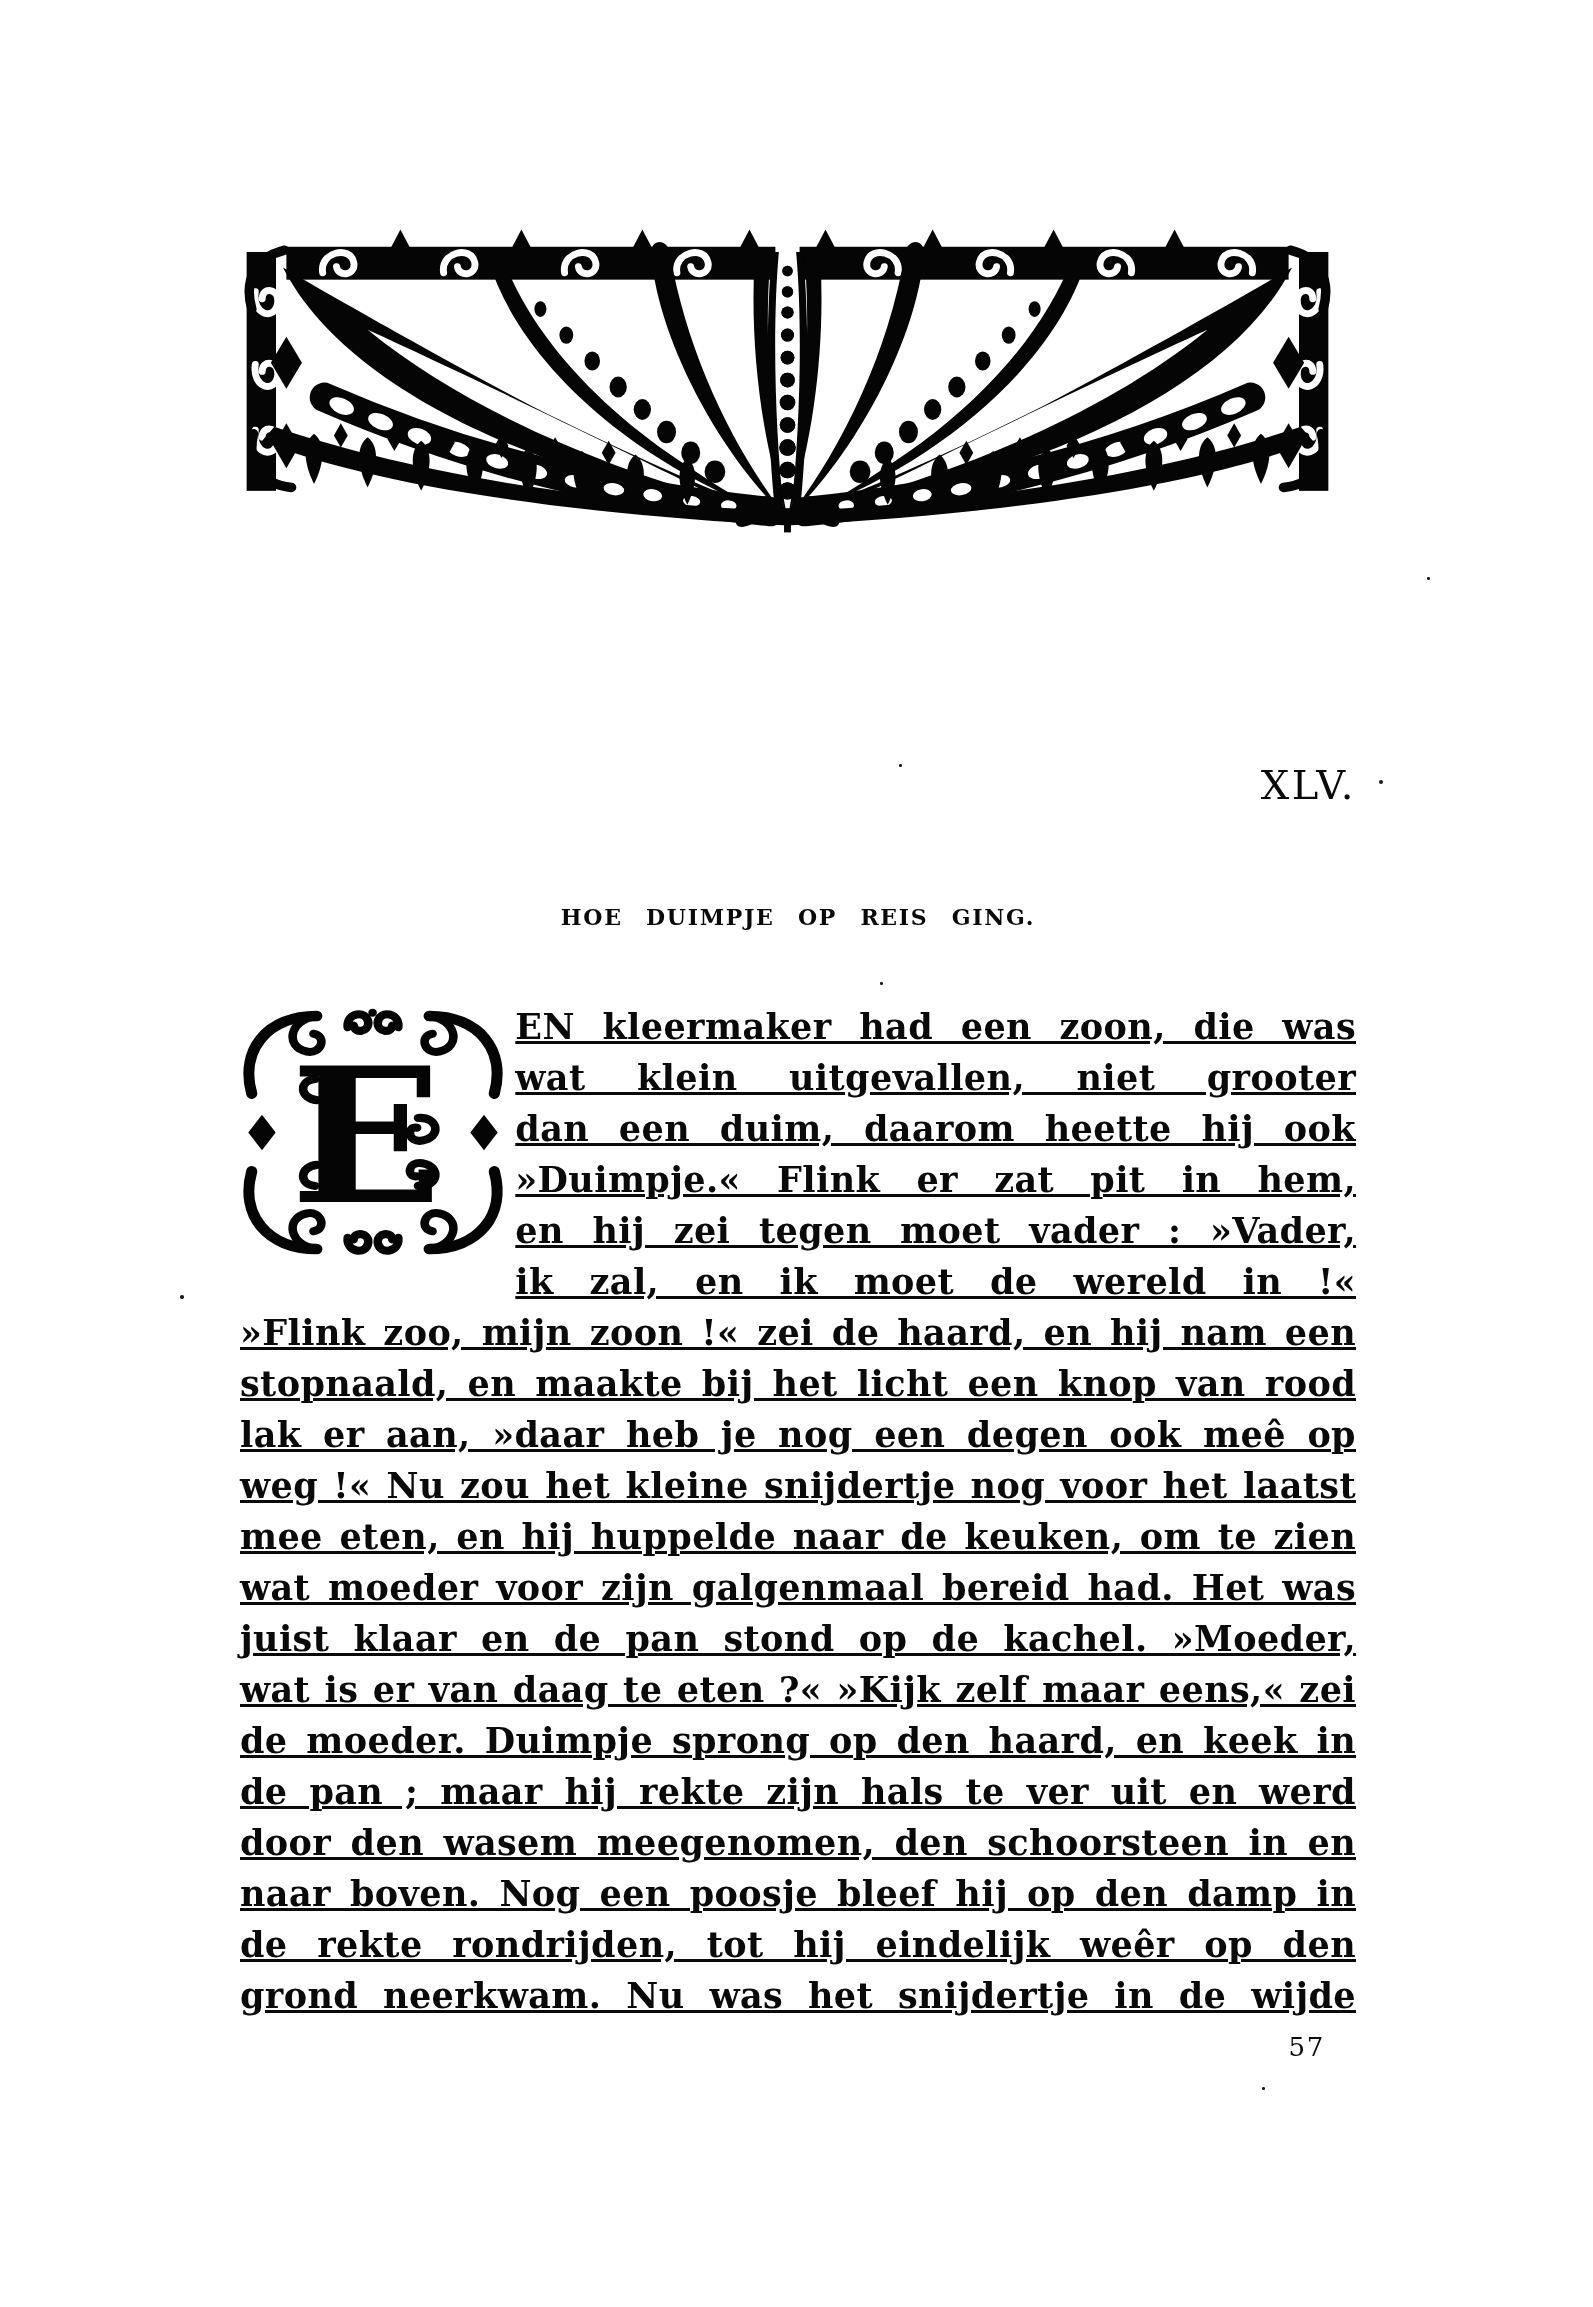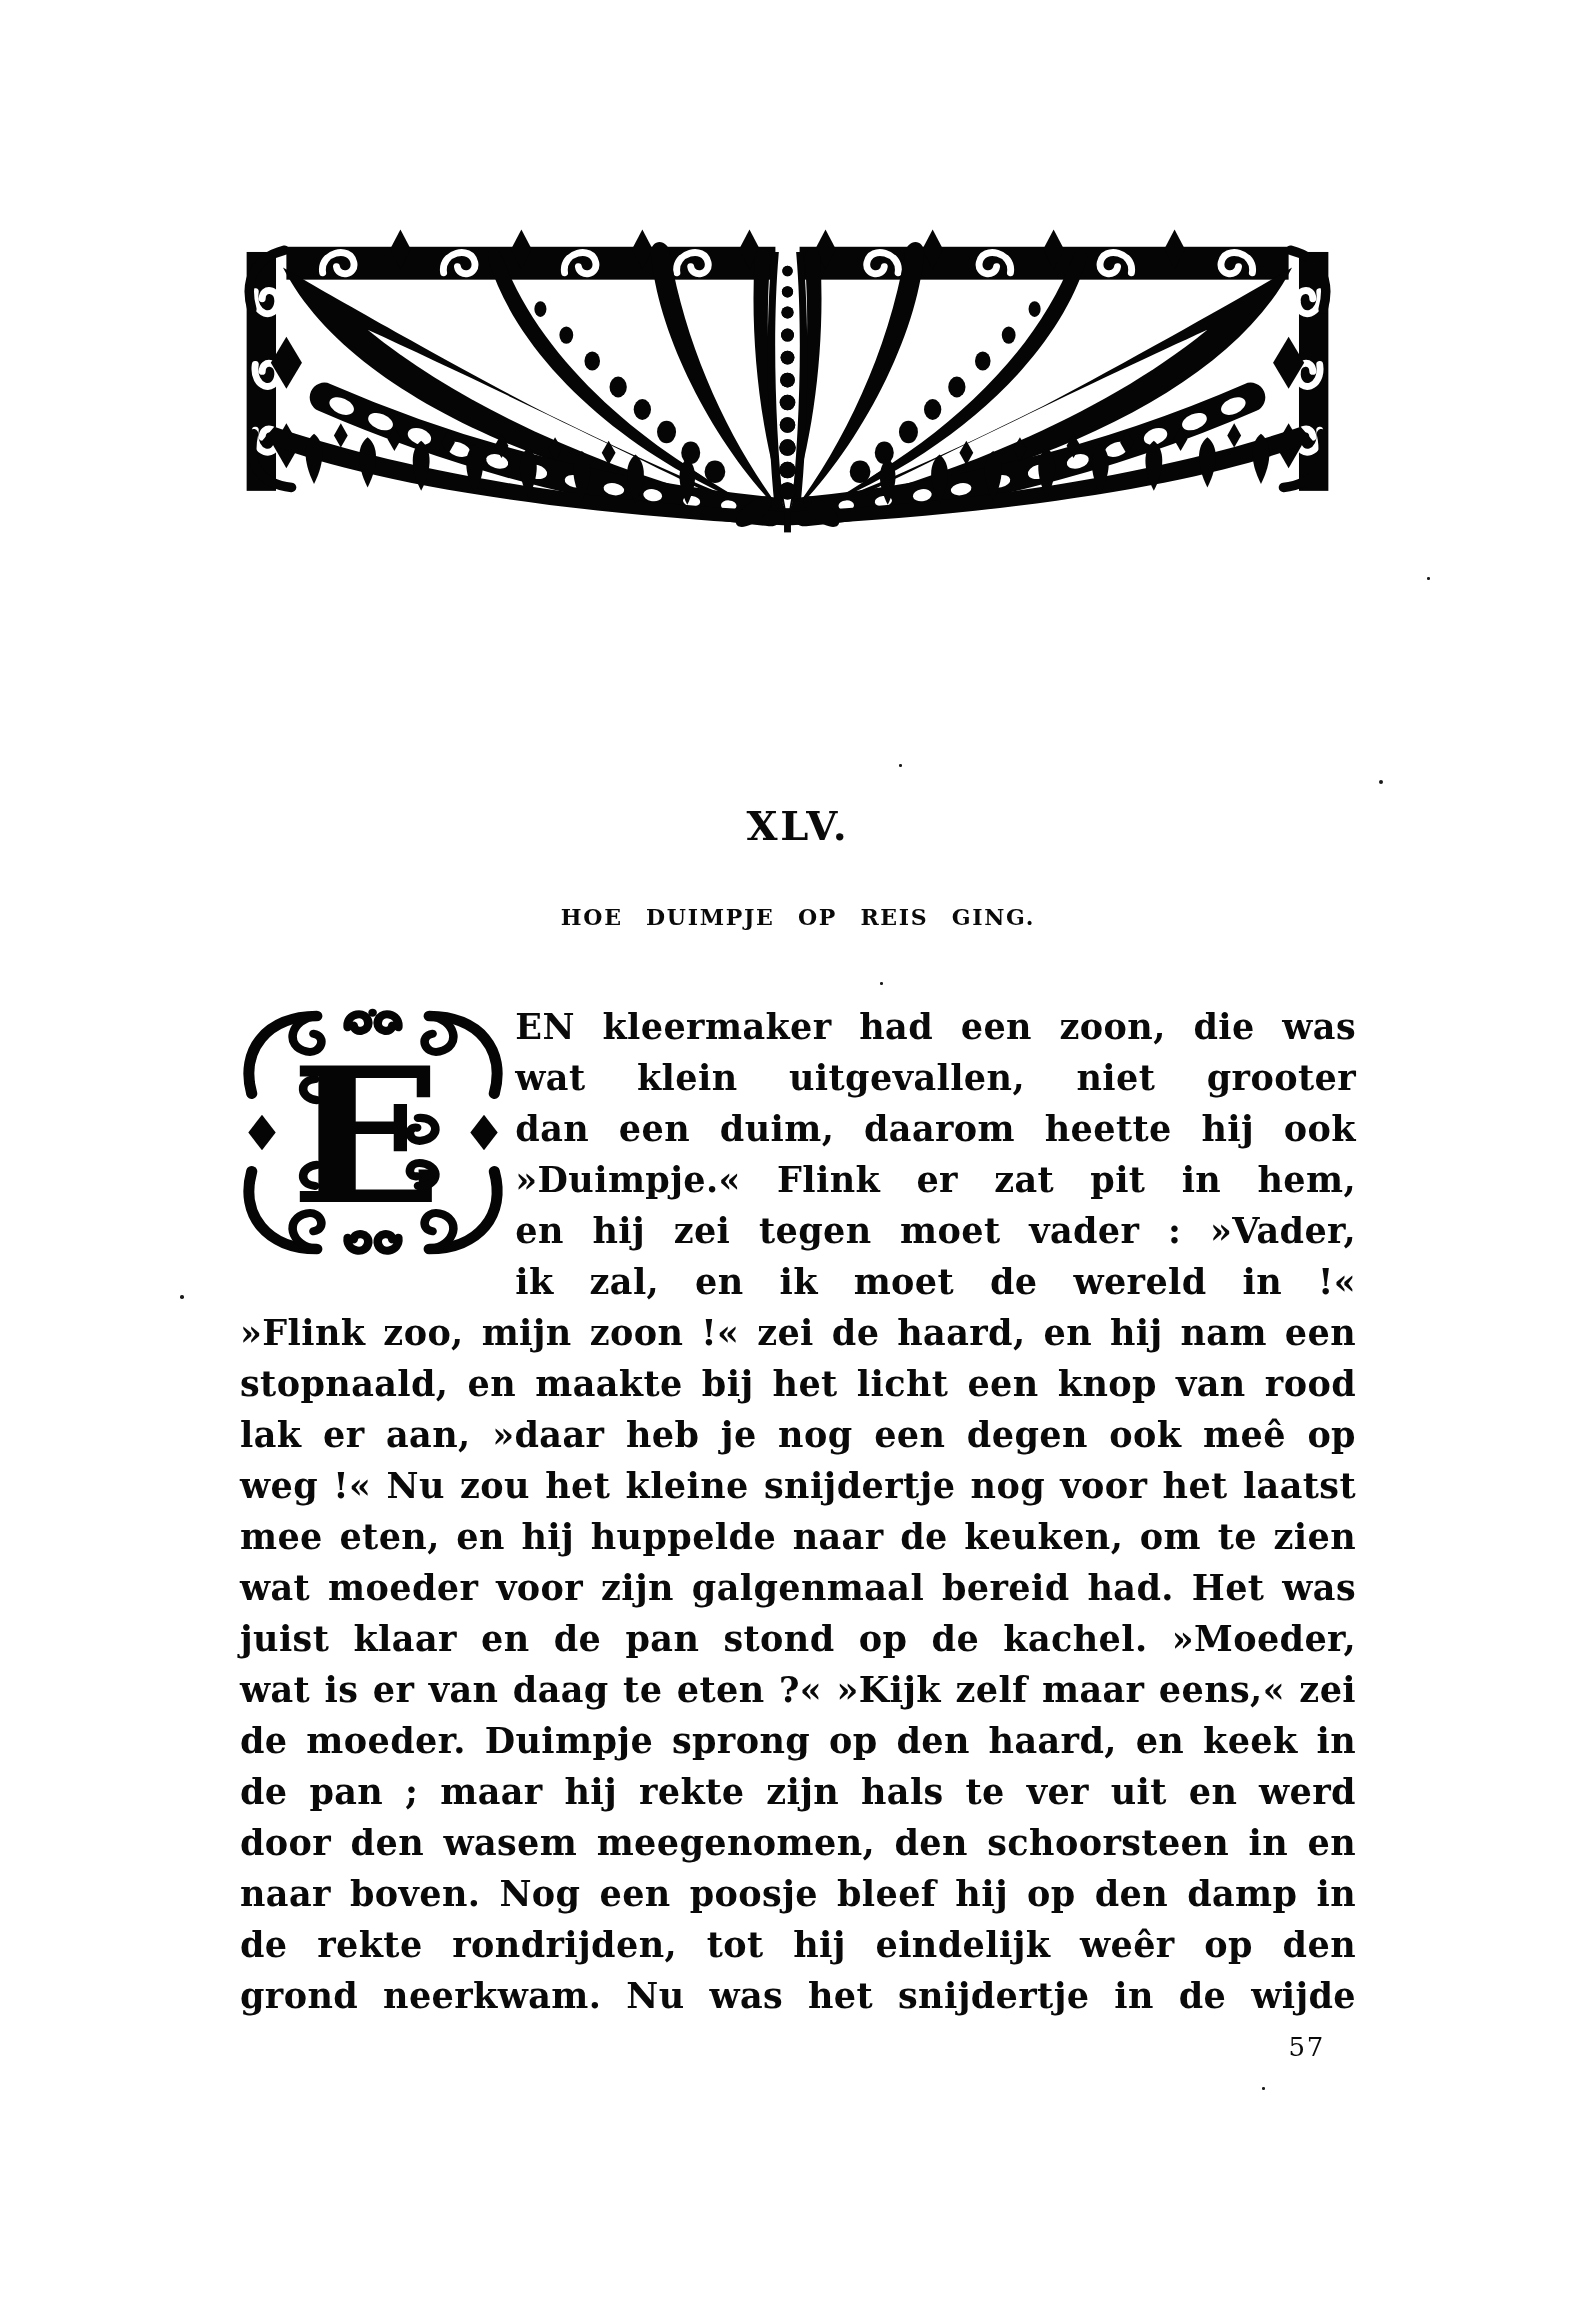--- a/index.html
+++ b/index.html
@@ -12,41 +12,41 @@
   .ornament svg{width:100%;height:100%;display:block;}
   .ornament svg *{shape-rendering:geometricPrecision;}
   .ink{fill:#050505;}
   .st{stroke:#050505;stroke-width:11;fill:none;stroke-linecap:round;}
   .stw{stroke:#ffffff;stroke-width:8;fill:none;stroke-linecap:round;}
   .pod{stroke:#050505;stroke-width:34;fill:none;stroke-linecap:round;}
   .bead{fill:#ffffff;}
   .slit{fill:#ffffff;}
   
   .chapnum{
-    position:absolute;left:240px;top:802px;width:1116px;text-align:center;
-    font-size:40px;font-weight:bold;letter-spacing:2.6px;
+    position:absolute;left:240px;top:762px;width:1116px;text-align:right;
+    font-size:40px;font-weight:normal;letter-spacing:2.6px;
   }
   .chaptitle{
     position:absolute;left:240px;top:904px;width:1116px;text-align:center;
     font-size:22px;font-weight:bold;letter-spacing:1.7px;word-spacing:14px;
   }
   
   .bodytext{
     position:absolute;left:240px;top:1001px;width:1116px;
     font-size:35px;font-weight:bold;line-height:51px;letter-spacing:0.4px;
   }
   .dropcap{
     float:left;width:270px;height:259px;margin:1.7px 7px 0 -1.7px;
   }
   .dropcap svg{width:100%;height:100%;display:block;}
   .c{stroke:#050505;stroke-width:13;fill:none;stroke-linecap:round;}
   .c2{stroke:#050505;stroke-width:10;fill:none;stroke-linecap:round;}
   .dropE{font-family:"DejaVu Serif",serif;font-weight:bold;fill:#050505;}
   .line{
-    text-align:justify;text-align-last:justify;height:51px;overflow:visible;
+    text-align:justify;text-align-last:justify;height:51px;overflow:visible;text-decoration:underline;
   }
   
   .pagenum{
     position:absolute;left:240px;top:2032px;width:1085px;text-align:right;
     font-size:26px;font-weight:normal;letter-spacing:1.7px;
   }
   
   .speck{position:absolute;background:#1a1a1a;border-radius:50%;}
   .sp1{left:1379px;top:780px;width:4.3px;height:4.3px;}
   .sp2{left:899px;top:764px;width:2.6px;height:2.6px;}

